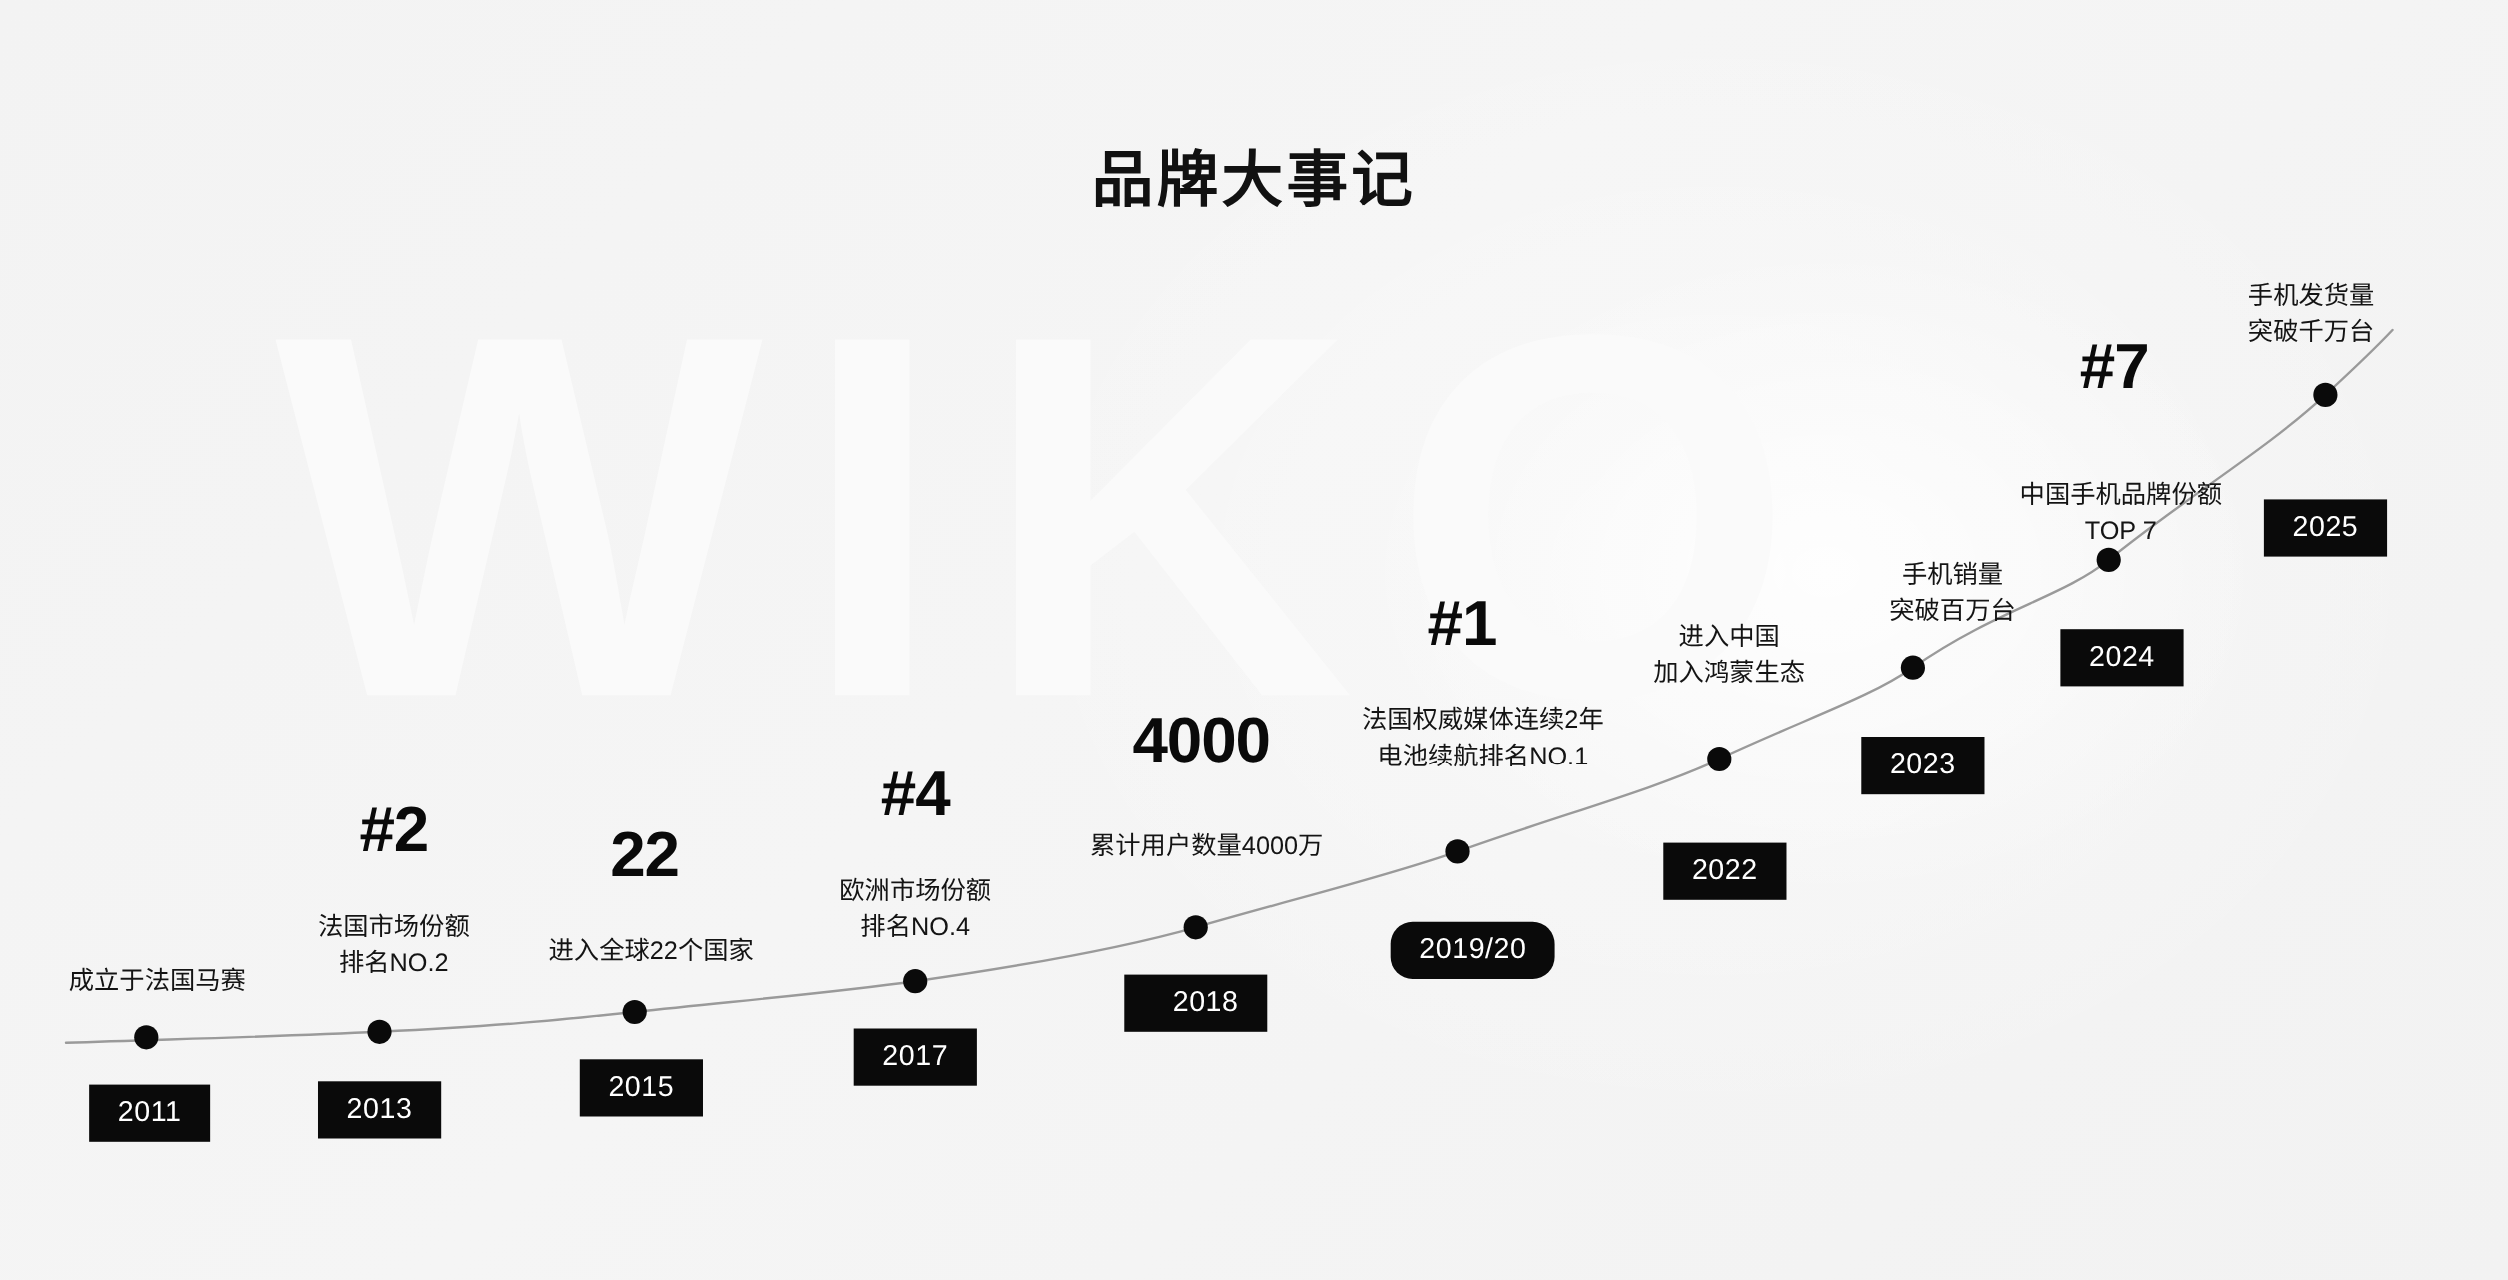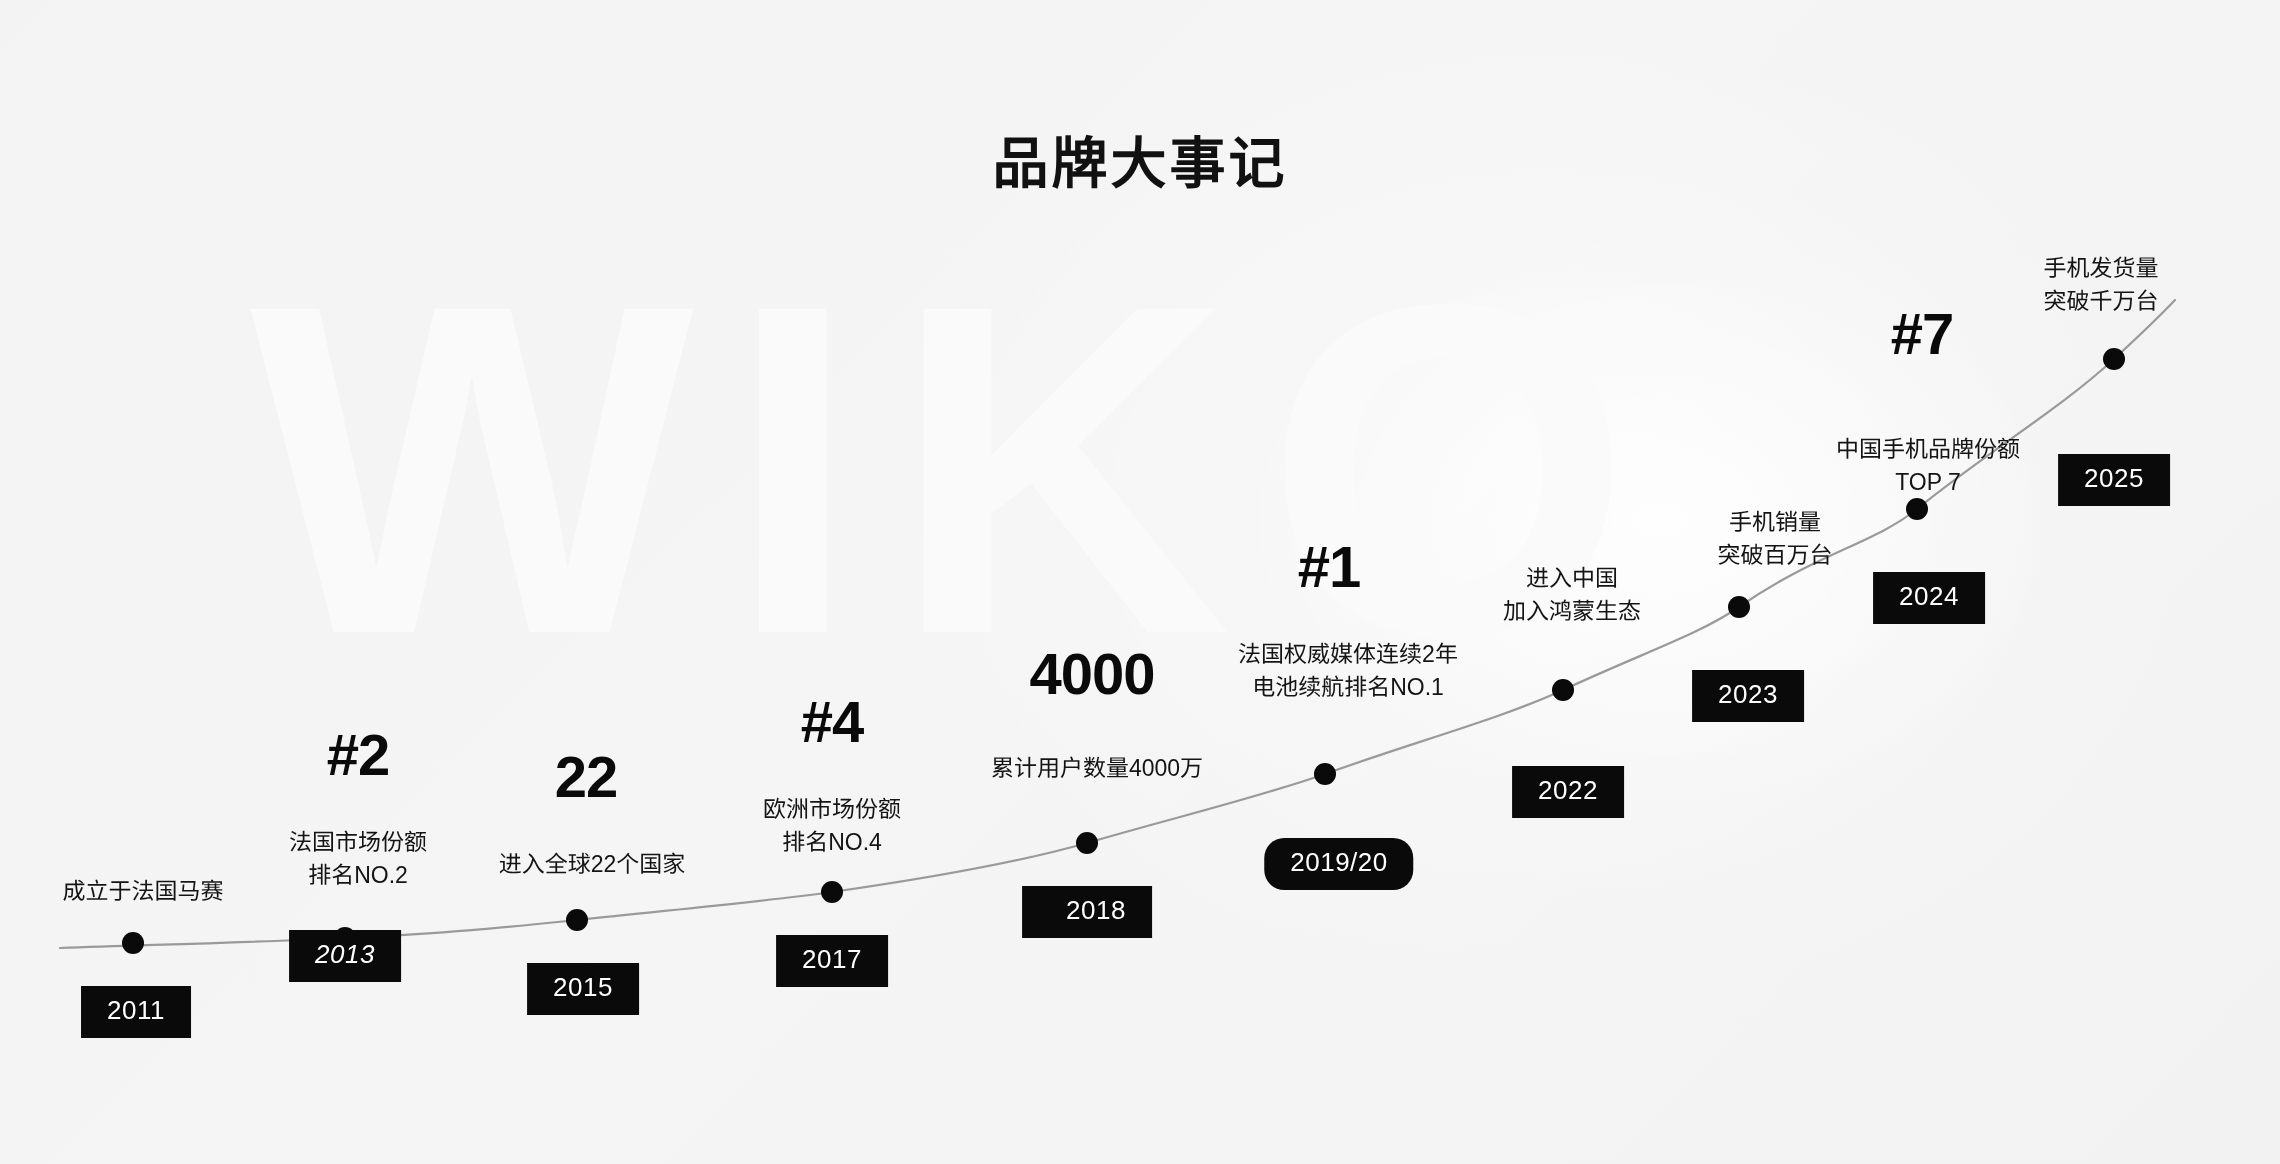--- a/index.html
+++ b/index.html
@@ -126,21 +126,21 @@
         <div>成立于法国马赛</div>
       </div>
       <div class="dot" style="left: 133px; top: 943px;"></div>
       <div class="year-chip" style="left: 136px; top: 986px;">2011</div>
       <div class="headline" style="left: 358px; top: 726px;">#2</div>
       <div class="desc" style="left: 358px; top: 826px;">
         <div>法国市场份额</div>
         <div>排名NO.2</div>
       </div>
       <div class="dot" style="left: 345px; top: 938px;"></div>
-      <div class="year-chip" style="left: 345px; top: 930px; font-style: italic;">2013</div>
+      <div class="year-chip" style="left: 345px; top: 983px;">2013</div>
       <div class="headline" style="left: 586px; top: 748px;">22</div>
       <div class="desc" style="left: 592px; top: 848px;">
         <div>进入全球22个国家</div>
       </div>
       <div class="dot" style="left: 577px; top: 920px;"></div>
       <div class="year-chip" style="left: 583px; top: 963px;">2015</div>
       <div class="headline" style="left: 832px; top: 693px;">#4</div>
       <div class="desc" style="left: 832px; top: 793px;">
         <div>欧洲市场份额</div>
         <div>排名NO.4</div>

